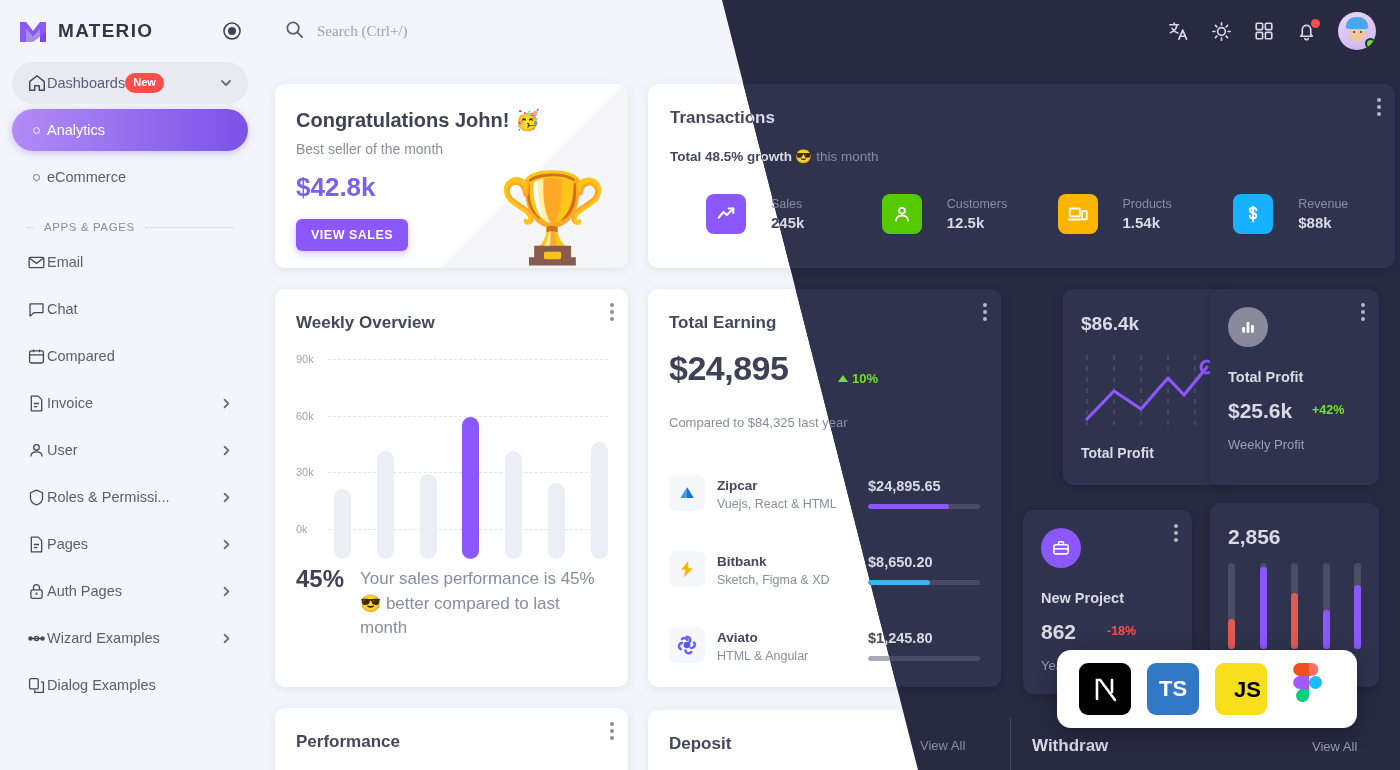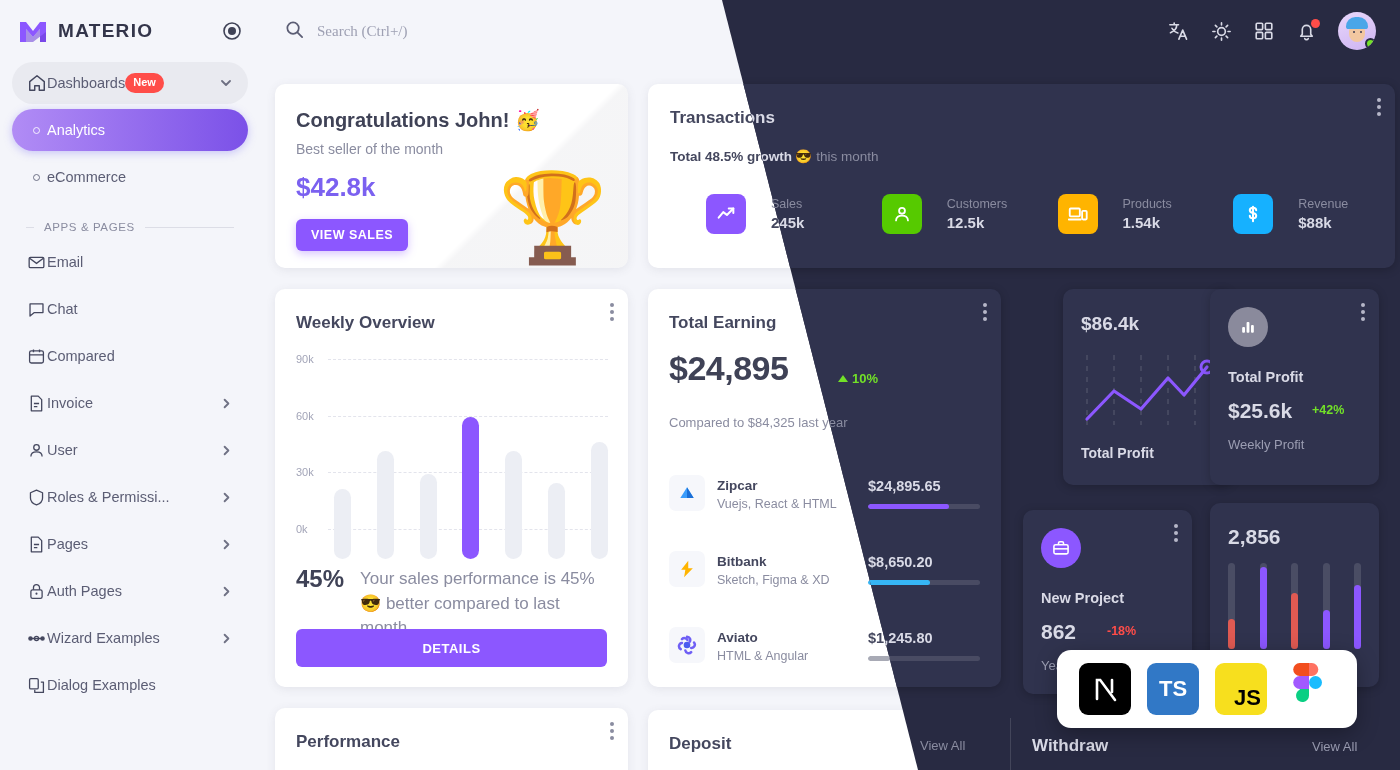--- a/index.html
+++ b/index.html
@@ -501,21 +501,20 @@
             <div class="bar" style="height: 107.667px;"></div>
             <div class="bar" style="height: 85px;"></div>
             <div class="bar hl" style="height: 141.667px;"></div>
             <div class="bar" style="height: 107.667px;"></div>
             <div class="bar" style="height: 75.5556px;"></div>
             <div class="bar" style="height: 117.111px;"></div>
           </div>
       </div>
       <div class="wk-pct">45%</div>
       <div class="wk-note">Your sales performance is 45% 😎 better compared to last month</div>
-      <button class="wk-btn">DETAILS</button>
     </div>
 
     <div class="card" id="earning">
       <div class="kebab">
           <i></i>
           <i></i>
           <i></i>
         </div>
       <div class="card-title te-title">Total Earning</div>
       <div class="te-amt">$24,895</div>
@@ -844,21 +843,21 @@
 
   <div id="dock">
     <span class="logo-sq" style="background:#000">
       <svg viewBox="0 0 52 52" width="52" height="52">
           <circle cx="26" cy="26" r="24" fill="#000"></circle>
           <path d="M18 36 V17 h3.2 L36 37" stroke="#fff" stroke-width="2.6" fill="none" stroke-linecap="round"></path>
           <path d="M33 17 v12" stroke="#fff" stroke-width="2.6" stroke-linecap="round"></path>
         </svg>
     </span>
     <span class="logo-sq" style="background:#3178c6;color:#fff;font-size:22px">TS</span>
-    <span class="logo-sq" style="background:#f7df1e;color:#000;font-size:22px;align-items:flex-end;justify-content:flex-end;padding:4px 6px">JS</span>
+    <span class="logo-sq" style="background:#f7df1e;color:#000;font-size:22px;align-items:flex-end;justify-content:flex-end;padding:12px 6px">JS</span>
     <span class="logo-sq" style="background:#fff">
       <svg viewBox="0 0 40 56" width="38" height="52">
         <path d="M10 0 h10 v14 h-10 a7 7 0 0 1 0-14 z" fill="#f24e1e"></path>
         <path d="M20 0 h3 a7 7 0 0 1 0 14 h-3 z" fill="#ff7262"></path>
         <path d="M10 14 h10 v14 h-10 a7 7 0 0 1 0-14 z" fill="#a259ff"></path>
         <circle cx="27" cy="21" r="7" fill="#1abcfe"></circle>
         <path d="M10 28 h10 v7 a7 7 0 1 1-10-6.3 z" fill="#0acf83"></path>
       </svg>
     </span>
   </div>

